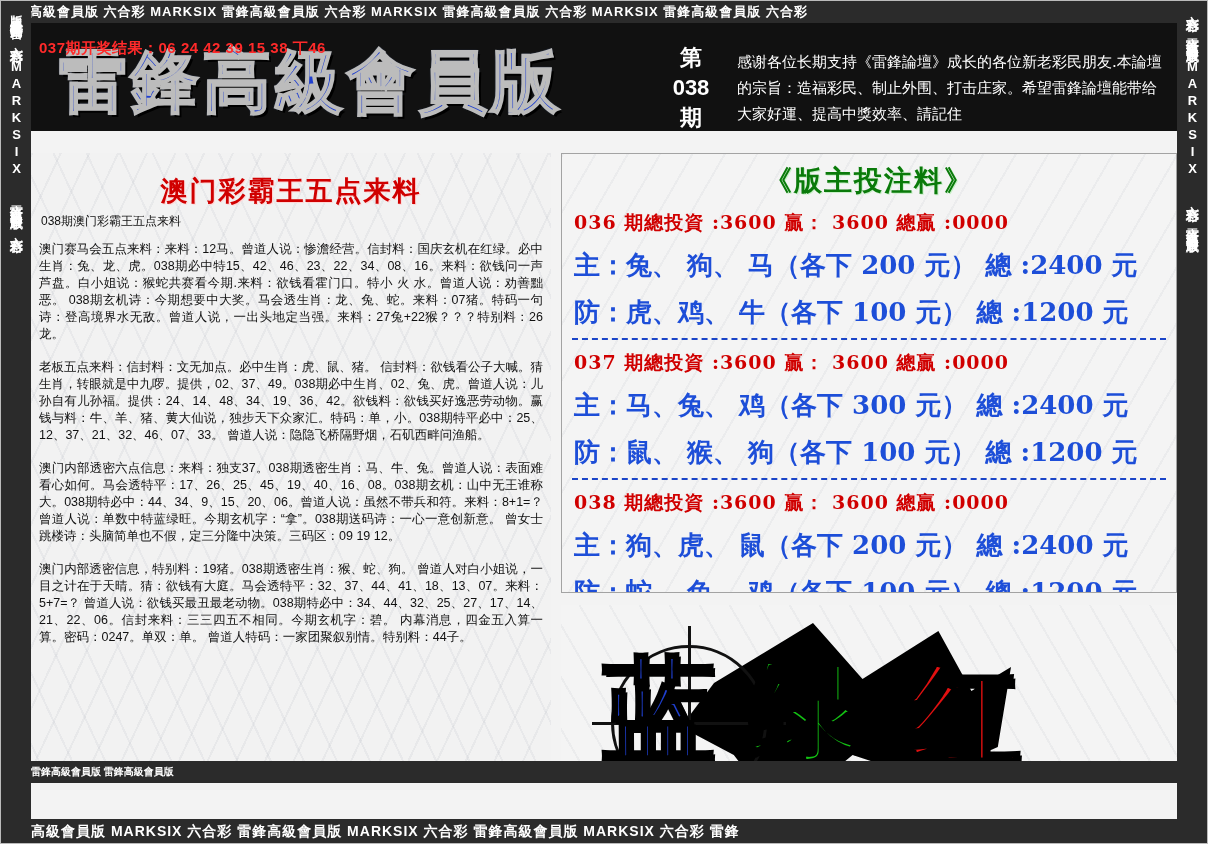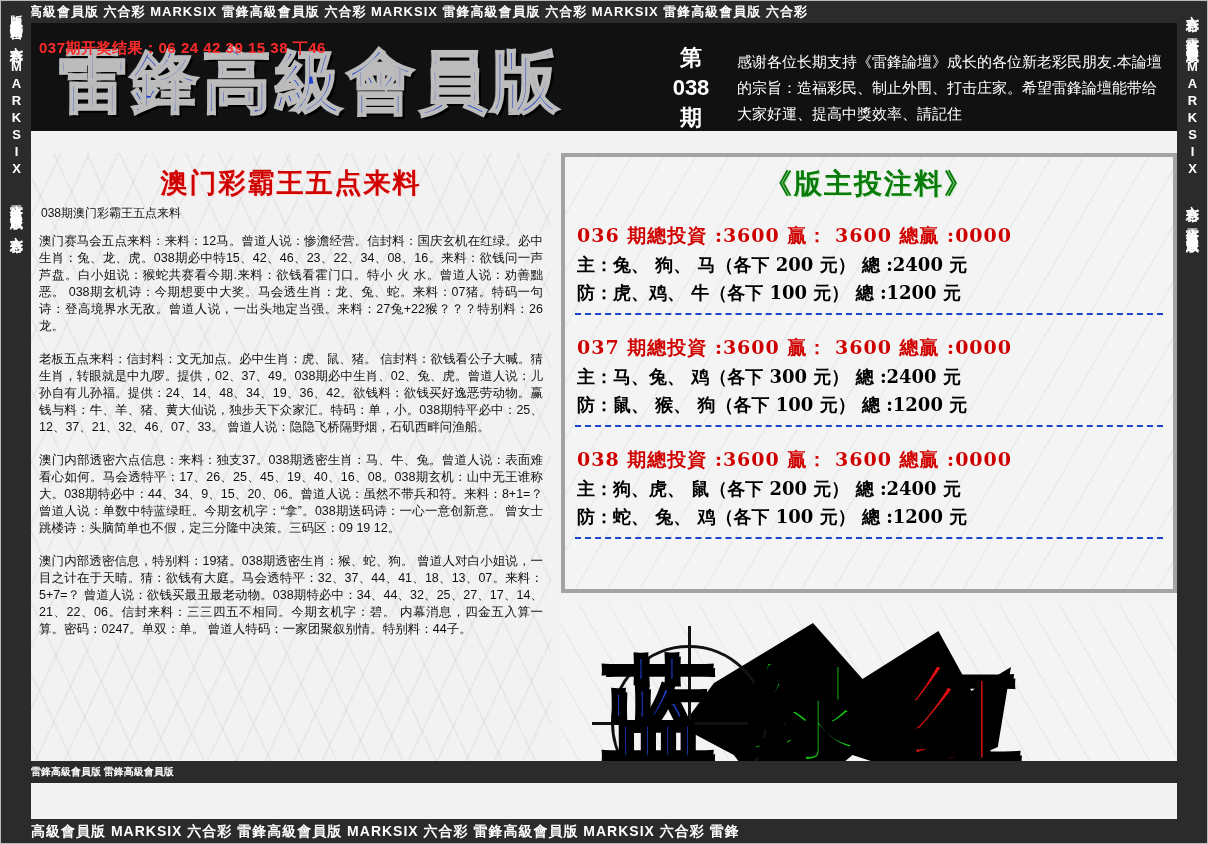--- a/index.html
+++ b/index.html
@@ -92,62 +92,62 @@
       repeating-linear-gradient(115deg, rgba(170,175,185,.14) 0 2px, rgba(0,0,0,0) 2px 26px),
       repeating-linear-gradient(-115deg, rgba(160,165,180,.12) 0 2px, rgba(0,0,0,0) 2px 30px);
     pointer-events:none;
   }
   .ltitle{
     position:relative;
     text-align:center;
     font-family:"DejaVu Serif","Liberation Serif",serif;
     font-weight:bold;font-size:27px;color:#d00000;
     text-shadow:1px 1px 0 #ffd7d7;
-    margin:8px 0 4px;
+    margin:16px 0 4px;
     letter-spacing:2px;
   }
   .lsub{
     position:relative;font-size:12px;color:#111;margin:0 0 11px 2px;
   }
   .para{
     position:relative;
     font-size:12.5px;line-height:17px;color:#111;
     margin:0 0 16px 0;
     text-align:justify;
   }
   
   .right-col{
     position:absolute;left:560px;top:152px;right:30px;bottom:60px;
   }
   .bet-box{
     position:absolute;left:0;right:0;top:0;height:440px;
-    background:#f4f4f4;border:4px solid #a3a3a3;box-sizing:border-box;
+    background:#f4f4f4;border:1px solid #a3a3a3;box-sizing:border-box;
     overflow:hidden;
   }
   .bet-box::before{
     content:"";position:absolute;inset:0;
     background:repeating-linear-gradient(120deg, rgba(175,180,190,.13) 0 2px, rgba(0,0,0,0) 2px 28px);
     pointer-events:none;
   }
   .bet-title{
     position:relative;text-align:center;margin-top:8px;
     font-family:"DejaVu Serif","Liberation Serif",serif;
     font-weight:bold;font-size:28px;color:#0a7a0a;
     text-shadow:1px 1px 0 #c9f0c9;letter-spacing:2px;
   }
   .blk{position:relative;margin:10px 0 0 0;padding:0 12px;}
   .blk .hdrline{
     color:#d00000;font-weight:bold;font-size:19px;
     font-family:"DejaVu Serif","Liberation Serif",serif;
-    letter-spacing:1px;white-space:nowrap;margin-top:20px;
+    letter-spacing:1px;white-space:nowrap;
   }
   .blk .row{
-    color:#000000;font-weight:bold;font-size:18px;
-    font-family:"DejaVu Serif","Liberation Serif",serif;
-    margin-top:4px;white-space:nowrap;
+    color:#1d4ed8;font-weight:bold;font-size:26px;
+    font-family:"DejaVu Serif","Liberation Serif",serif;
+    margin-top:12px;white-space:nowrap;
   }
   .dash{
     position:relative;margin:8px 10px 0 10px;
     border-top:2px dashed #1b45c8;height:0;
   }
   
   .logo-box{
     position:absolute;left:0;right:0;top:452px;bottom:0;
     background:#f4f4f4;overflow:hidden;
   }

